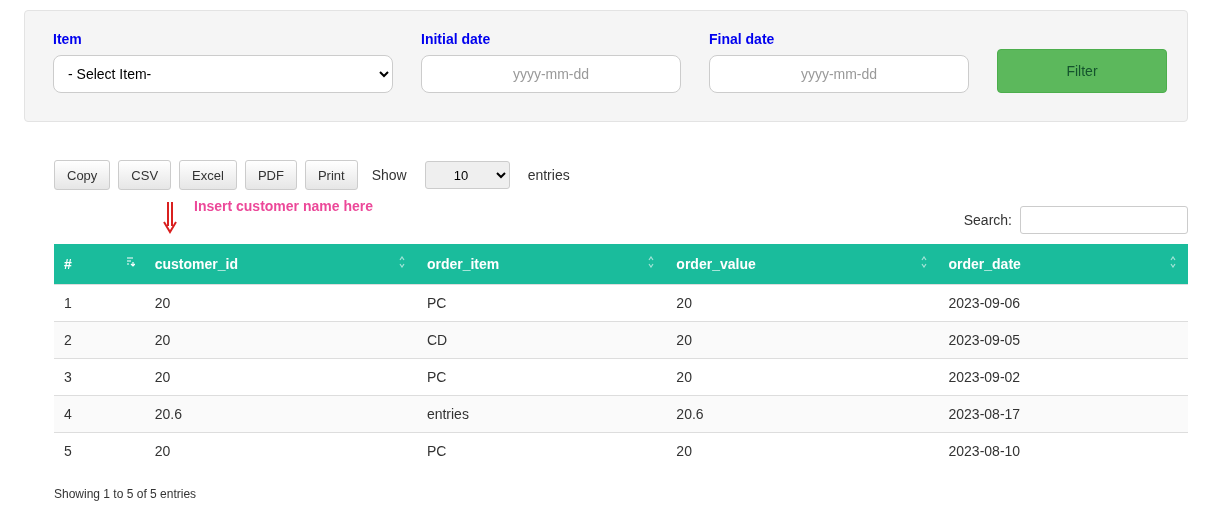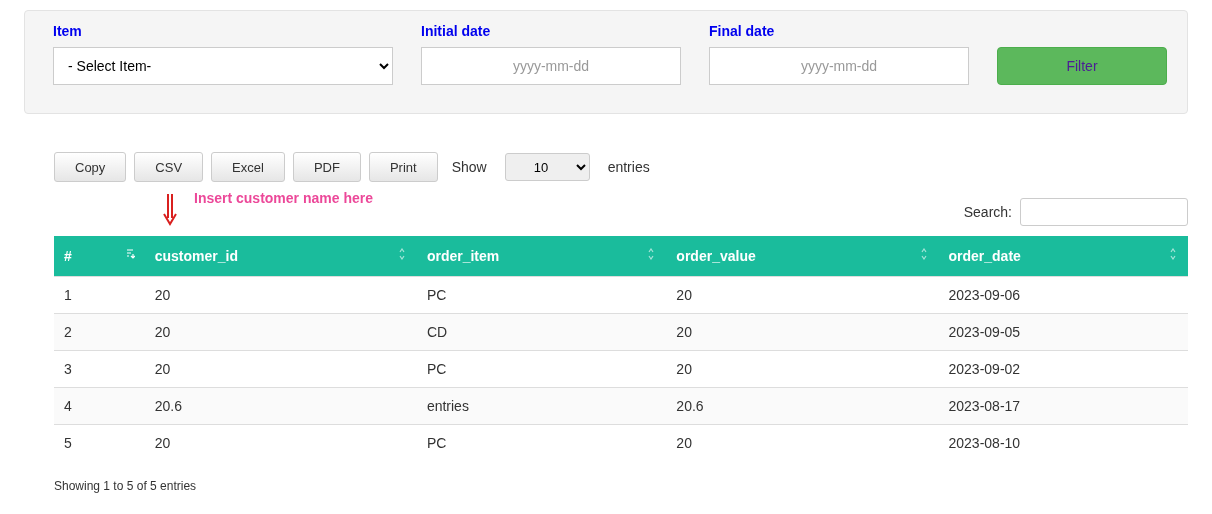--- a/index.html
+++ b/index.html
@@ -1,30 +1,30 @@
 <!DOCTYPE html>
 <html><head>
   <meta charset="utf-8">
   <style>
     * { box-sizing: border-box; margin: 0; padding: 0; }
     body { font-family: "Helvetica Neue", Arial, sans-serif; font-size: 14px; color: #333; background: #fff; padding: 10px; }
 
-    .filter-panel { background: #f5f5f5; border: 1px solid #e3e3e3; border-radius: 4px; padding: 12px 28px 28px; margin: 0 14px 20px 14px; display: flex; gap: 28px; align-items: flex-end; }
+    .filter-panel { background: #f5f5f5; border: 1px solid #e3e3e3; border-radius: 4px; padding: 20px 28px 28px; margin: 0 14px 20px 14px; display: flex; gap: 28px; align-items: flex-end; }
     .filter-group { display: flex; flex-direction: column; }
     .filter-group.item { flex: 0 0 340px; }
     .filter-group.date { flex: 0 0 260px; }
     .filter-group.btn { flex: 0 0 170px; margin-left: auto; }
     .filter-label { color: #0000ee; font-weight: bold; margin-bottom: 8px; font-size: 14px; }
-    .filter-select, .filter-input { height: 38px; border: 1px solid #ccc; border-radius: 0; padding: 6px 10px; font-size: 14px; background: #fff; width: 100%; }
+    .filter-select, .filter-input { height: 38px; border: 1px solid #ccc; border-radius: 8px; padding: 6px 10px; font-size: 14px; background: #fff; width: 100%; }
     .filter-input { text-align: center; color: #c2410c; }
     .filter-input::placeholder { color: #999; text-align: center; }
-    .filter-button { height: 38px; background: #5cb85c; color: #4c1d95; border: 1px solid #4cae4c; border-radius: 4px; font-size: 14px; cursor: pointer; width: 100%; }
+    .filter-button { height: 44px; background: #5cb85c; color: #14532d; border: 1px solid #4cae4c; border-radius: 4px; font-size: 14px; cursor: pointer; width: 100%; }
 
     .toolbar-row { display: flex; align-items: center; margin: 38px 14px 8px 44px; gap: 8px; position: relative; }
-    .export-btn { height: 30px; padding: 6px 20px; border: 1px solid #ccc; background: linear-gradient(#fff,#e6e6e6); border-radius: 3px; font-size: 13px; cursor: pointer; color: #333; }
+    .export-btn { height: 30px; padding: 6px 12px; border: 1px solid #ccc; background: linear-gradient(#fff,#e6e6e6); border-radius: 3px; font-size: 13px; cursor: pointer; color: #333; }
     .length-wrap { display: inline-flex; align-items: center; gap: 18px; margin-left: 6px; }
     .length-select { height: 28px; border: 1px solid #ccc; border-radius: 3px; padding: 2px 24px; font-size: 13px; }
 
     .annotation { position: relative; margin: 4px 14px 8px 44px; height: 30px; }
     .annotation-text { color: #ec4899; font-weight: bold; position: absolute; left: 140px; top: 0; font-size: 14px; }
     .annotation-arrow { position: absolute; left: 108px; top: 2px; color: #d9201f; }
 
     .search-row { display: flex; justify-content: flex-end; align-items: center; margin: -30px 14px 10px 44px; gap: 8px; }
     .search-input { height: 28px; width: 168px; border: 1px solid #ccc; border-radius: 3px; padding: 4px 8px; font-size: 13px; }
 

